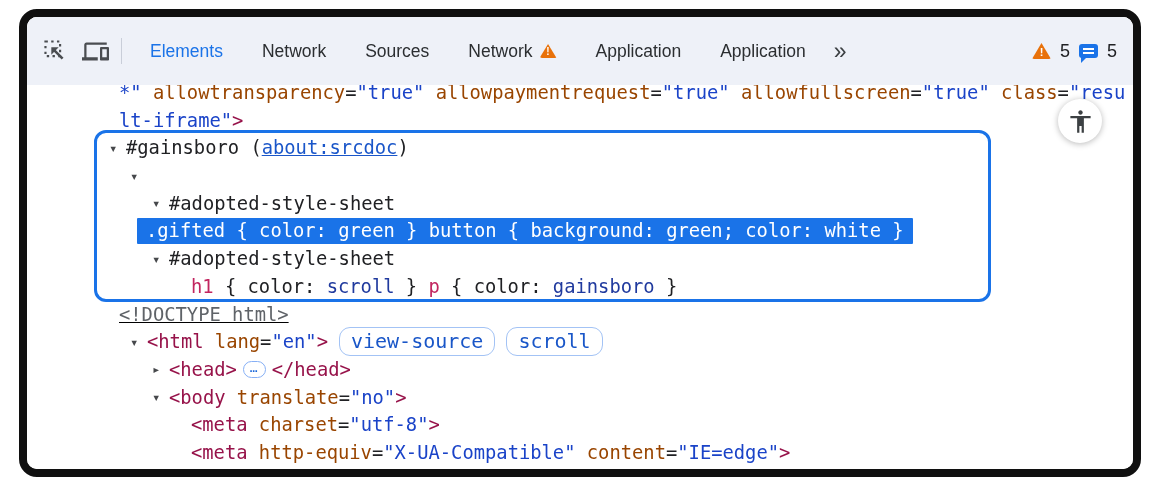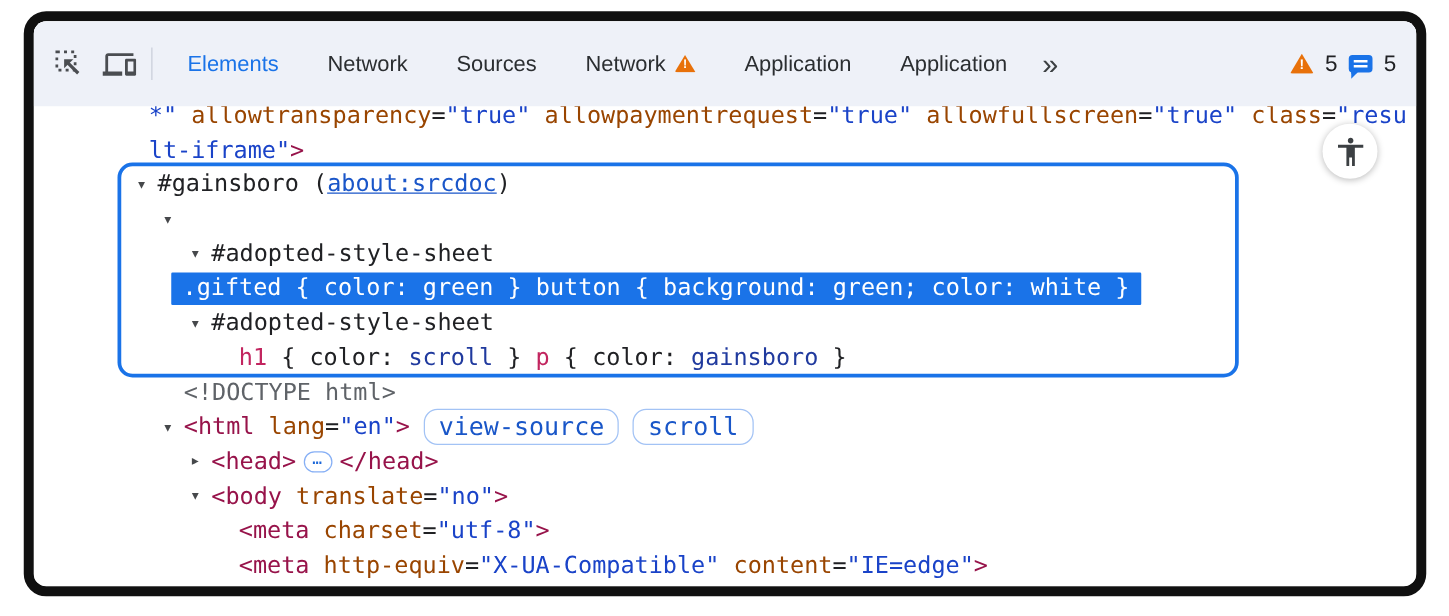--- a/index.html
+++ b/index.html
@@ -82,21 +82,21 @@
     <div class="lines" id="dom-lines">
         <div class="line" style="padding-left: 92px;"><span class="seg-hl">iter *; serial</span><span class="seg-val"> *; summarizer *; translator *; web-share *; writer *; xr-spatial-tracking</span></div>
         <div class="line" style="padding-left: 92px;"><span class="seg-val">*" </span><span class="seg-attr">allowtransparency</span><span class="seg-txt">=</span><span class="seg-val">"true"</span><span class="seg-txt"> </span><span class="seg-attr">allowpaymentrequest</span><span class="seg-txt">=</span><span class="seg-val">"true"</span><span class="seg-txt"> </span><span class="seg-attr">allowfullscreen</span><span class="seg-txt">=</span><span class="seg-val">"true"</span><span class="seg-txt"> </span><span class="seg-attr">class</span><span class="seg-txt">=</span><span class="seg-val">"resu</span></div>
         <div class="line" style="padding-left: 92px;"><span class="seg-val">lt-iframe"</span><span class="seg-tag">&gt;</span></div>
         <div class="line" style="padding-left: 82px;"><span class="arrow">▾</span><span class="seg-txt">#gainsboro</span><span class="seg-txt"> (</span><span class="seg-link">about:srcdoc</span><span class="seg-txt">)</span></div>
         <div class="line" style="padding-left: 103px;"><span class="arrow">▾</span></div>
         <div class="line" style="padding-left: 125px;"><span class="arrow">▾</span><span class="seg-txt">#adopted-style-sheet</span></div>
         <div class="line" style="padding-left: 119px;"><span class="selwrap"><span class="seg-selwhite">.gifted { color: green } button { background: green; color: white }</span></span></div>
         <div class="line" style="padding-left: 125px;"><span class="arrow">▾</span><span class="seg-txt">#adopted-style-sheet</span></div>
         <div class="line" style="padding-left: 164px;"><span class="seg-cssSel">h1</span><span class="seg-txt"> { color: </span><span class="seg-cssVal">scroll</span><span class="seg-txt"> } </span><span class="seg-cssSel">p</span><span class="seg-txt"> { color: </span><span class="seg-cssVal">gainsboro</span><span class="seg-txt"> }</span></div>
-        <div class="line" style="padding-left: 120px;"><span class="seg-gray">&lt;!DOCTYPE html&gt;</span></div>
+        <div class="line" style="padding-left: 92px; text-decoration: underline;"><span class="seg-gray">&lt;!DOCTYPE html&gt;</span></div>
         <div class="line" style="padding-left: 103px;"><span class="arrow">▾</span><span class="seg-tag">&lt;html</span><span class="seg-txt"> </span><span class="seg-attr">lang</span><span class="seg-txt">=</span><span class="seg-val">"en"</span><span class="seg-tag">&gt;</span><span class="seg-pill">view-source</span><span class="seg-pill">scroll</span></div>
         <div class="line" style="padding-left: 125px;"><span class="arrow">▸</span><span class="seg-tag">&lt;head&gt;</span><span class="seg-pillsm">…</span><span class="seg-tag">&lt;/head&gt;</span></div>
         <div class="line" style="padding-left: 125px;"><span class="arrow">▾</span><span class="seg-tag">&lt;body</span><span class="seg-txt"> </span><span class="seg-attr">translate</span><span class="seg-txt">=</span><span class="seg-val">"no"</span><span class="seg-tag">&gt;</span></div>
         <div class="line" style="padding-left: 164px;"><span class="seg-tag">&lt;meta</span><span class="seg-txt"> </span><span class="seg-attr">charset</span><span class="seg-txt">=</span><span class="seg-val">"utf-8"</span><span class="seg-tag">&gt;</span></div>
         <div class="line" style="padding-left: 164px;"><span class="seg-tag">&lt;meta</span><span class="seg-txt"> </span><span class="seg-attr">http-equiv</span><span class="seg-txt">=</span><span class="seg-val">"X-UA-Compatible"</span><span class="seg-txt"> </span><span class="seg-attr">content</span><span class="seg-txt">=</span><span class="seg-val">"IE=edge"</span><span class="seg-tag">&gt;</span></div>
       </div>
     <div class="hl-box"></div>
   </div>
 
   <div class="toolbar">

